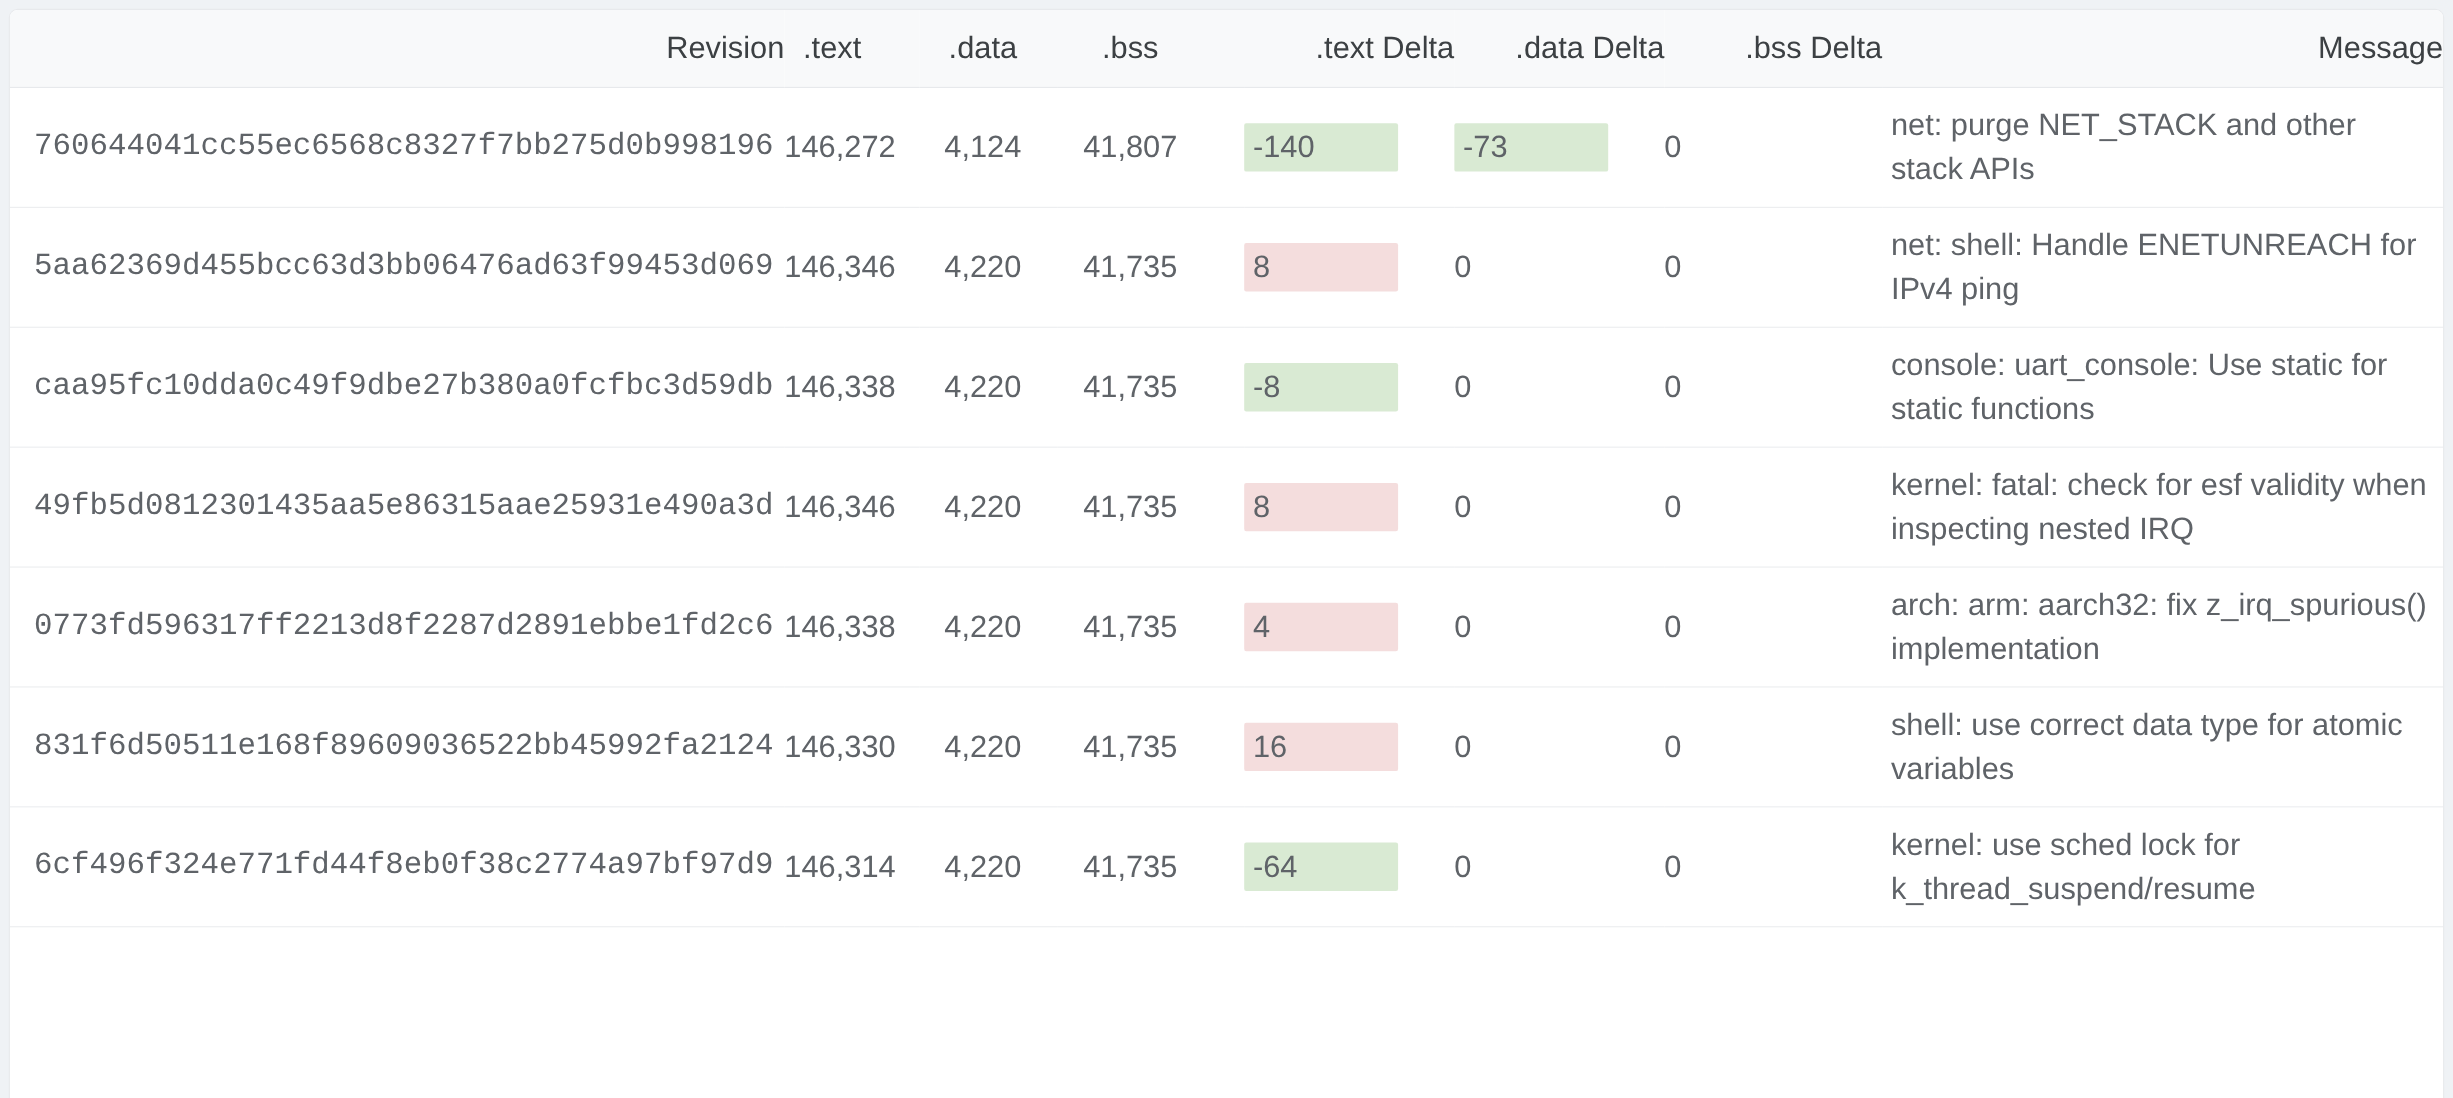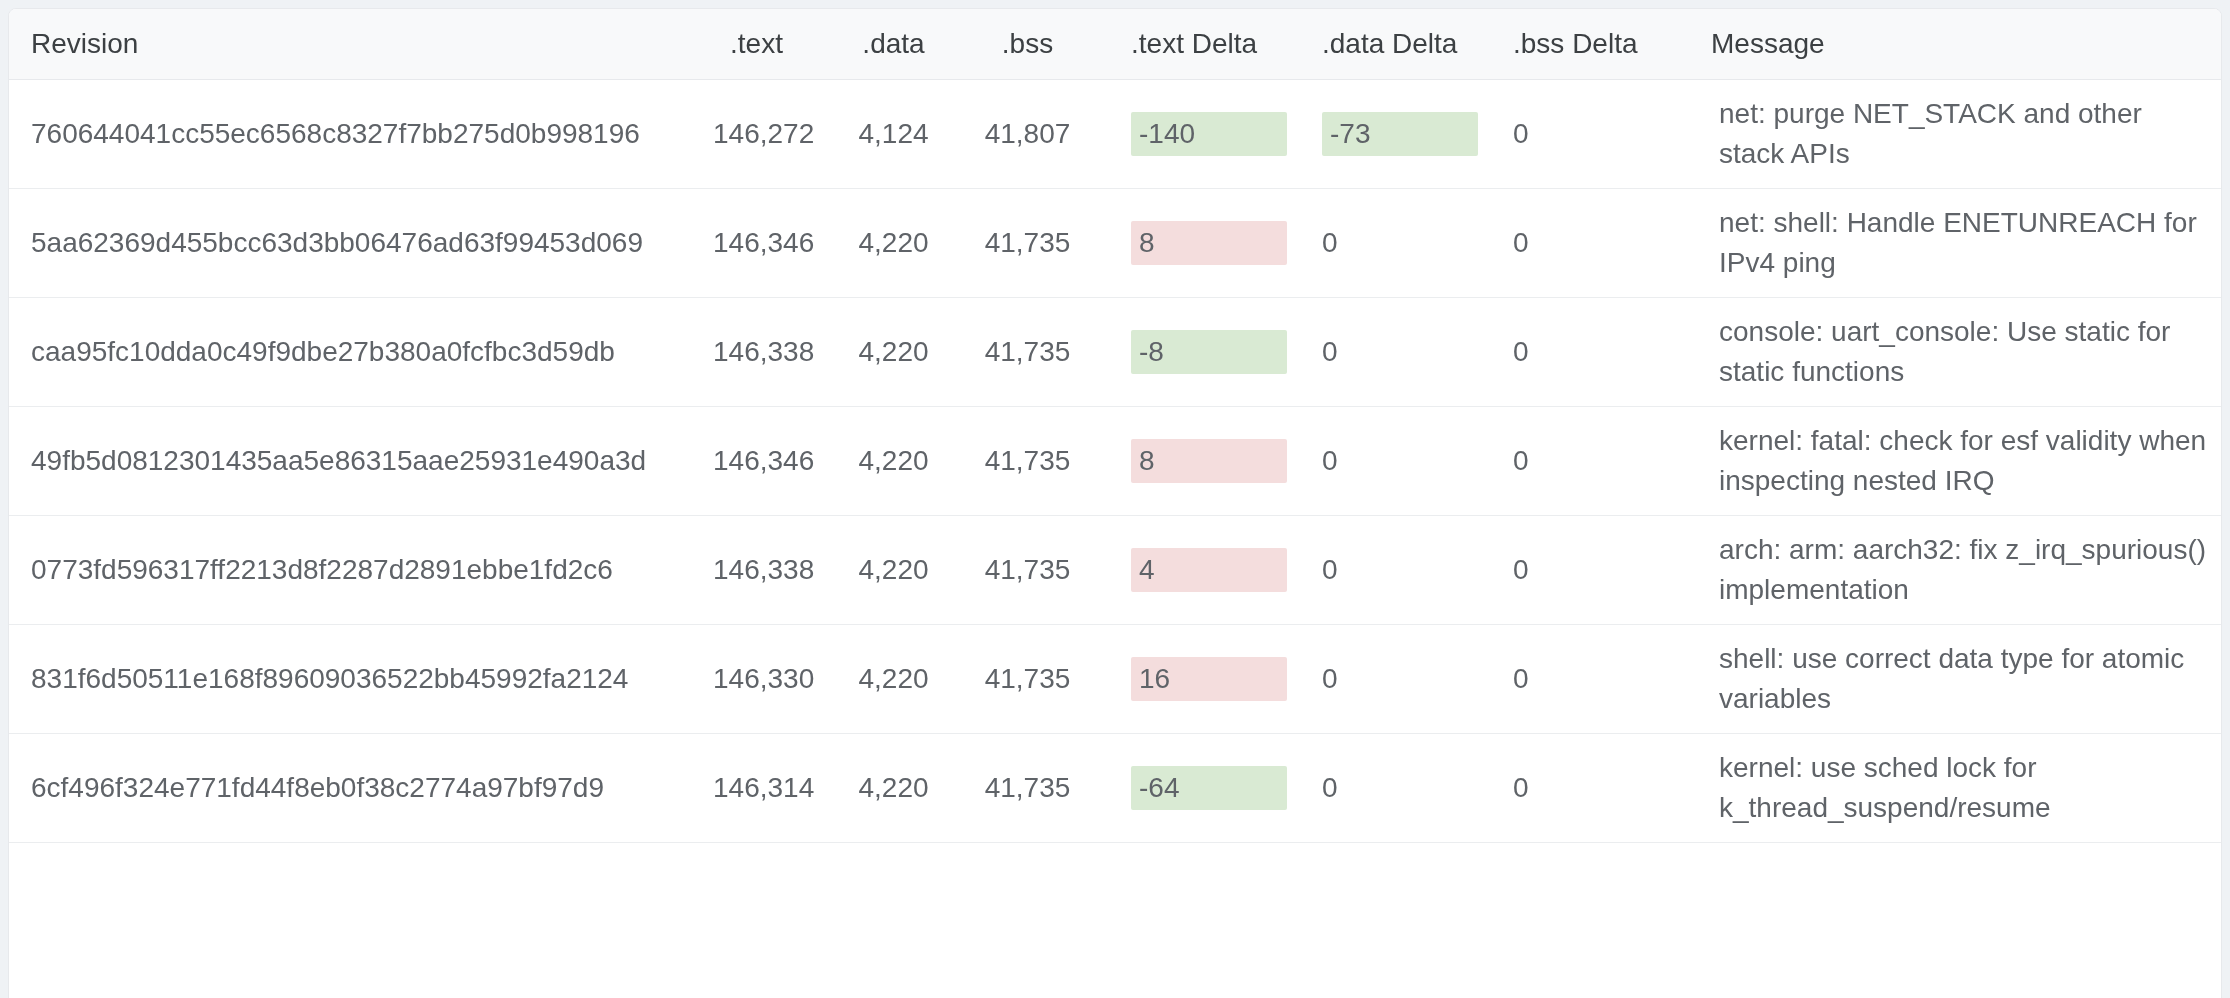--- a/index.html
+++ b/index.html
@@ -40,45 +40,45 @@
   col.c-data{width:125px;}
   col.c-bss{width:170px;}
   col.c-textdelta{width:191px;}
   col.c-datadelta{width:191px;}
   col.c-bssdelta{width:198px;}
   col.c-message{width:auto;}
   thead th{
     background:var(--header-bg);
     color:var(--header-text);
     font-weight:500;
-    text-align:left;
+    text-align:right;
     padding:15px 0;
     line-height:40px;
     border-bottom:1px solid var(--card-border);
     white-space:nowrap;
   }
   th.col-revision{padding-left:22px;}
   th.num, td.num{text-align:center;}
   th.col-text, td.cell-text{padding-right:36px;}
   th.col-data, td.cell-data{padding-right:10px;}
   th.col-bss,  td.cell-bss {padding-right:37px;}
   tbody td{
     padding:14px 0;
     line-height:40px;
     border-bottom:1px solid var(--row-border);
     vertical-align:middle;
     overflow:hidden;
   }
-  td.cell-revision{padding-left:22px;white-space:nowrap;}
+  td.cell-revision{padding-left:22px;white-space:nowrap;font-family:Liberation Mono, monospace;}
   td.cell-delta{padding-right:39px;}
   td.cell-message{padding-left:8px;padding-right:10px;line-height:40px;}
   .delta-badge{
     display:block;
     box-sizing:border-box;
-    width:156px;
+    width:140px;
     padding:2px 16px 2px 8px;
     border-radius:2px;
   }
   .delta-badge.increase{background:var(--inc-bg);}
   .delta-badge.decrease{background:var(--dec-bg);}
   .delta-zero{display:block;padding:2px 0;}
 </style>
 </head>
 <body>
 

